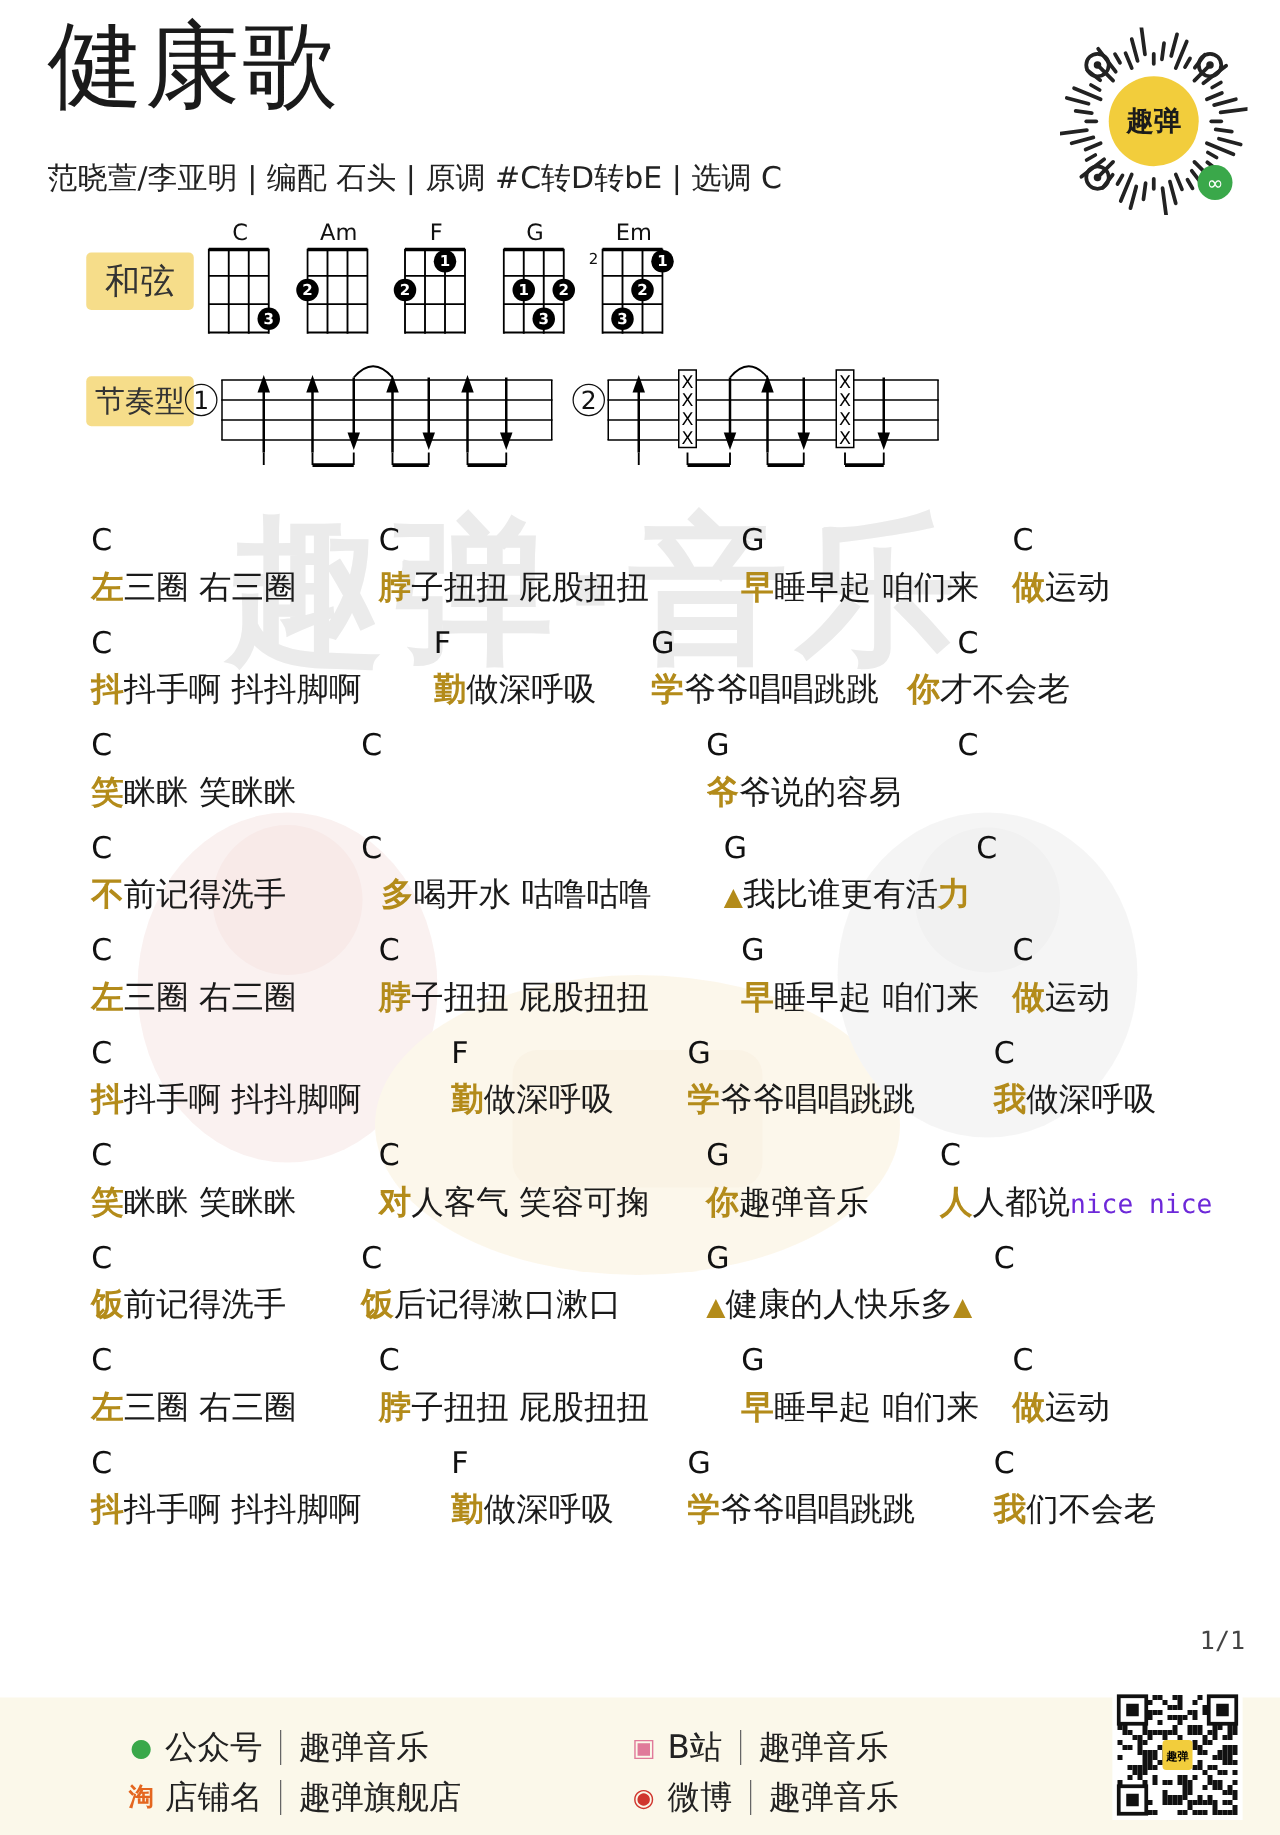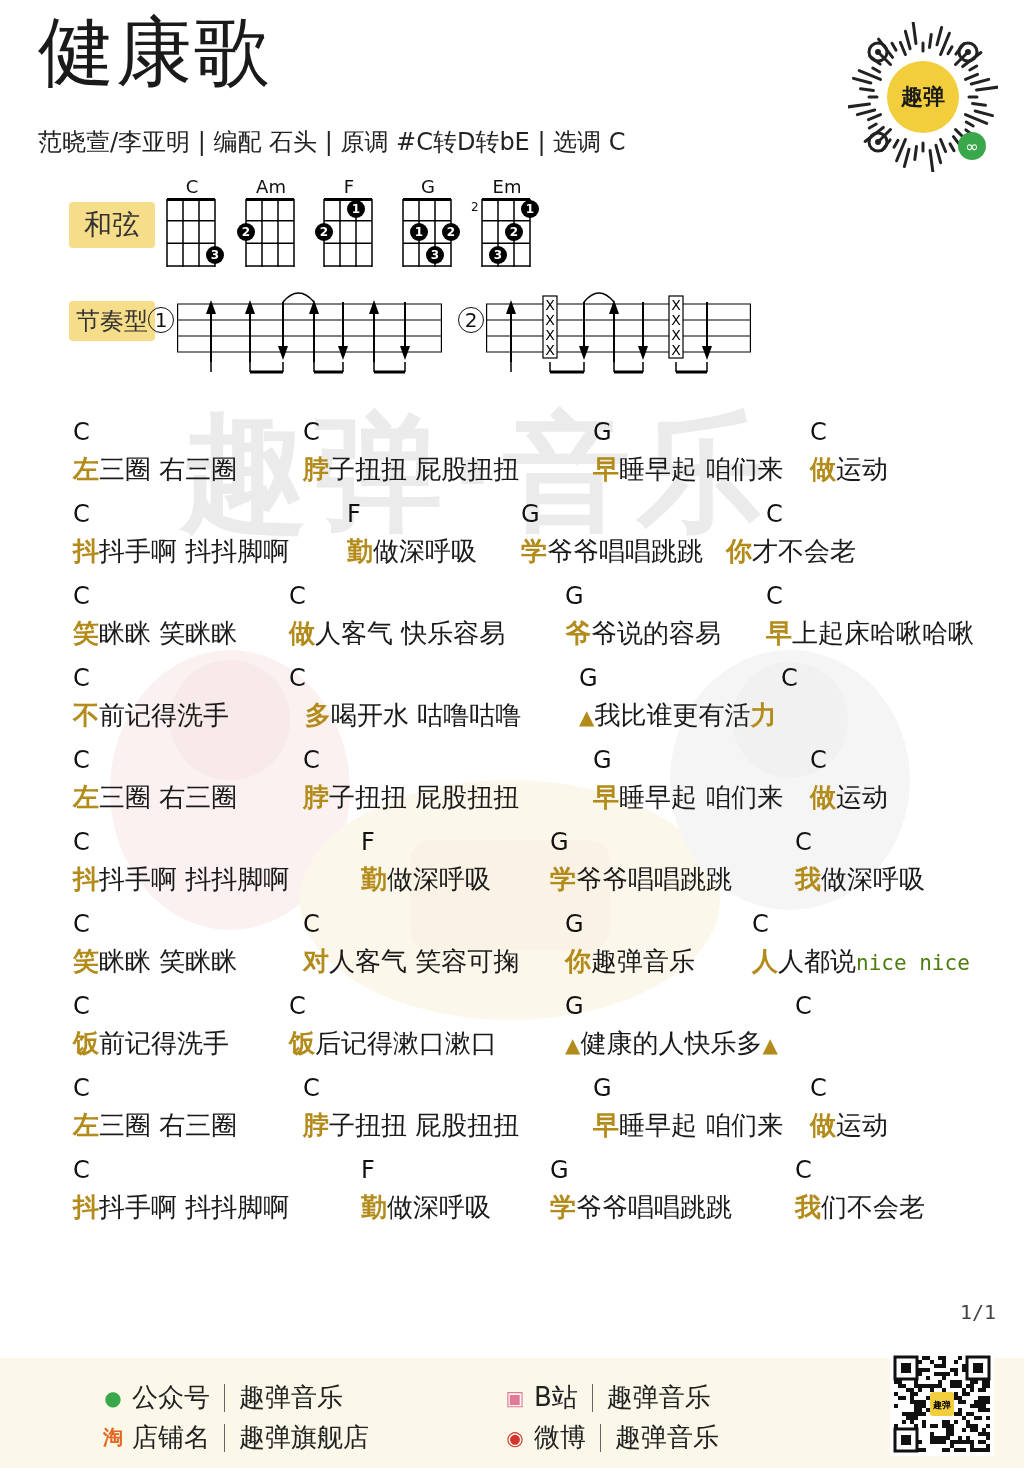--- a/index.html
+++ b/index.html
@@ -30,21 +30,21 @@
   .watermark { position: absolute; left: 180px; top: 388px; font-size: 128px; color: #ebebeb; font-weight: 700; letter-spacing: 6px; z-index: 0; white-space: nowrap; }
   .bg-art { position: absolute; left: 90px; top: 640px; width: 840px; height: 460px; z-index: 0; opacity: 0.55; }
 
   .lyrics { position: absolute; left: 0; top: 414px; width: 1024px; z-index: 2; }
   .chord-row { position: relative; height: 38px; }
   .lyric-row { position: relative; height: 44px; }
   .chord-label { position: absolute; top: 4px; font-size: 24px; color: #111; }
   .lyric-seg { position: absolute; top: 0; font-size: 26px; color: #1a1a1a; white-space: nowrap; }
   .lyric-seg .hl { color: #b38b1a; font-weight: 700; }
   .lyric-seg .tri { color: #b38b1a; font-size: 20px; }
-  .lyric-seg .mono { font-family: "DejaVu Sans Mono", "Liberation Mono", monospace; font-size: 21px; color: #4d7c0f; text-align: center; }
+  .lyric-seg .mono { font-family: "DejaVu Sans Mono", "Liberation Mono", monospace; font-size: 21px; color: #6d28d9; text-align: center; }
 
   .page-num { position: absolute; right: 28px; top: 1300px; font-size: 20px; color: #444; font-family: "DejaVu Sans Mono", "Liberation Mono", monospace; }
 
   .footer { position: absolute; left: 0; top: 1358px; width: 1024px; height: 110px; background: #fbf8ea; }
   .footer-item { position: absolute; font-size: 26px; color: #222; display:flex; align-items:center; white-space: nowrap; }
   .footer-item .sep { display:inline-block; width: 1px; height: 28px; background:#666; margin: 0 14px; }
   .f-icon { display:inline-flex; align-items:center; justify-content:center; width: 30px; height: 30px; margin-right: 4px; font-size: 20px; font-weight: 700; }
   .qr { position: absolute; left: 890px; top: 1352px; width: 104px; height: 104px; background: #fff; }
 </style>
 </head>
@@ -310,23 +310,21 @@
       <span class="lyric-seg" style="left: 726px;"><span class="hl">你</span><span>才不会老</span></span>
     </div>
     <div class="chord-row">
       <span class="chord-label" style="left: 73px;">C</span>
       <span class="chord-label" style="left: 289px;">C</span>
       <span class="chord-label" style="left: 565px;">G</span>
       <span class="chord-label" style="left: 766px;">C</span>
     </div>
     <div class="lyric-row">
       <span class="lyric-seg" style="left: 73px;"><span class="hl">笑</span><span>眯眯  笑眯眯</span></span>
-      <span class="lyric-seg" style="left: 289px;"><span class="hl">做</span><span>人客气  快乐容易</span></span>
       <span class="lyric-seg" style="left: 565px;"><span class="hl">爷</span><span>爷说的容易</span></span>
-      <span class="lyric-seg" style="left: 766px;"><span class="hl">早</span><span>上起床哈啾哈啾</span></span>
     </div>
     <div class="chord-row">
       <span class="chord-label" style="left: 73px;">C</span>
       <span class="chord-label" style="left: 289px;">C</span>
       <span class="chord-label" style="left: 579px;">G</span>
       <span class="chord-label" style="left: 781px;">C</span>
     </div>
     <div class="lyric-row">
       <span class="lyric-seg" style="left: 73px;"><span class="hl">不</span><span>前记得洗手</span></span>
       <span class="lyric-seg" style="left: 289px; margin-left: 16px;"><span class="hl">多</span><span>喝开水  咕噜咕噜</span></span>

